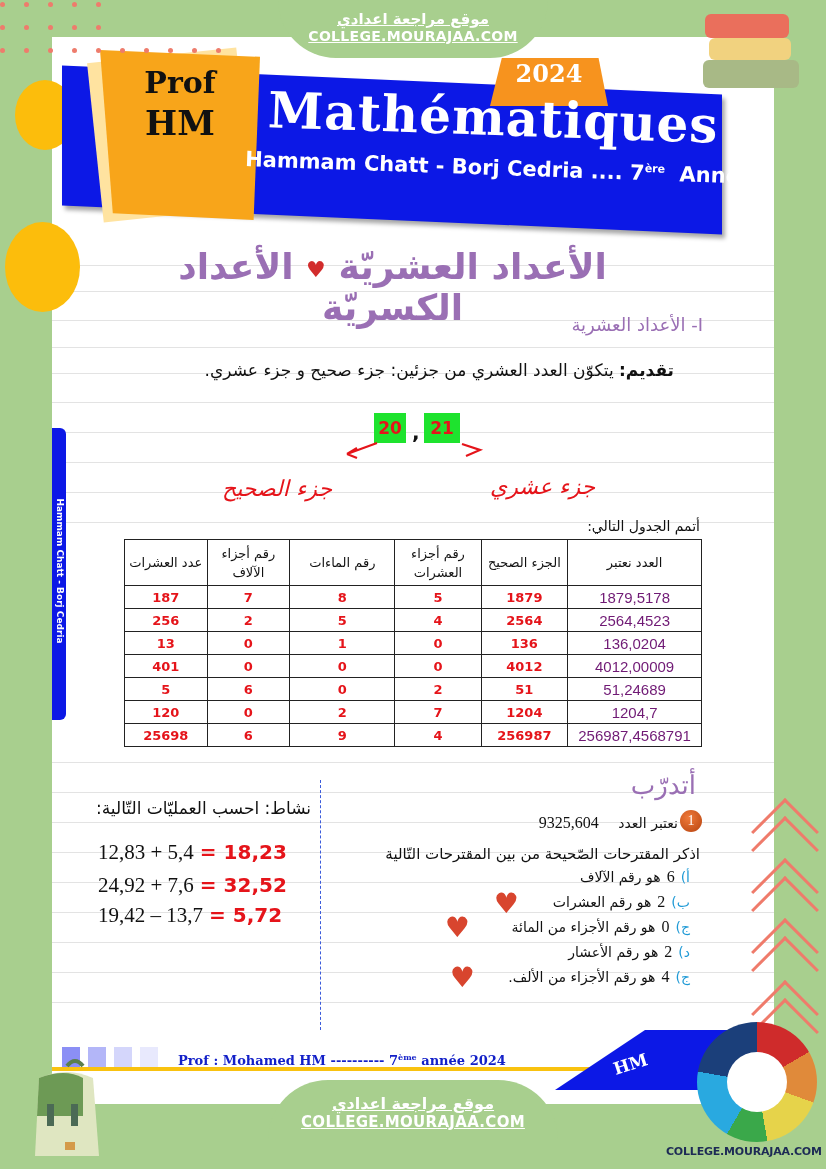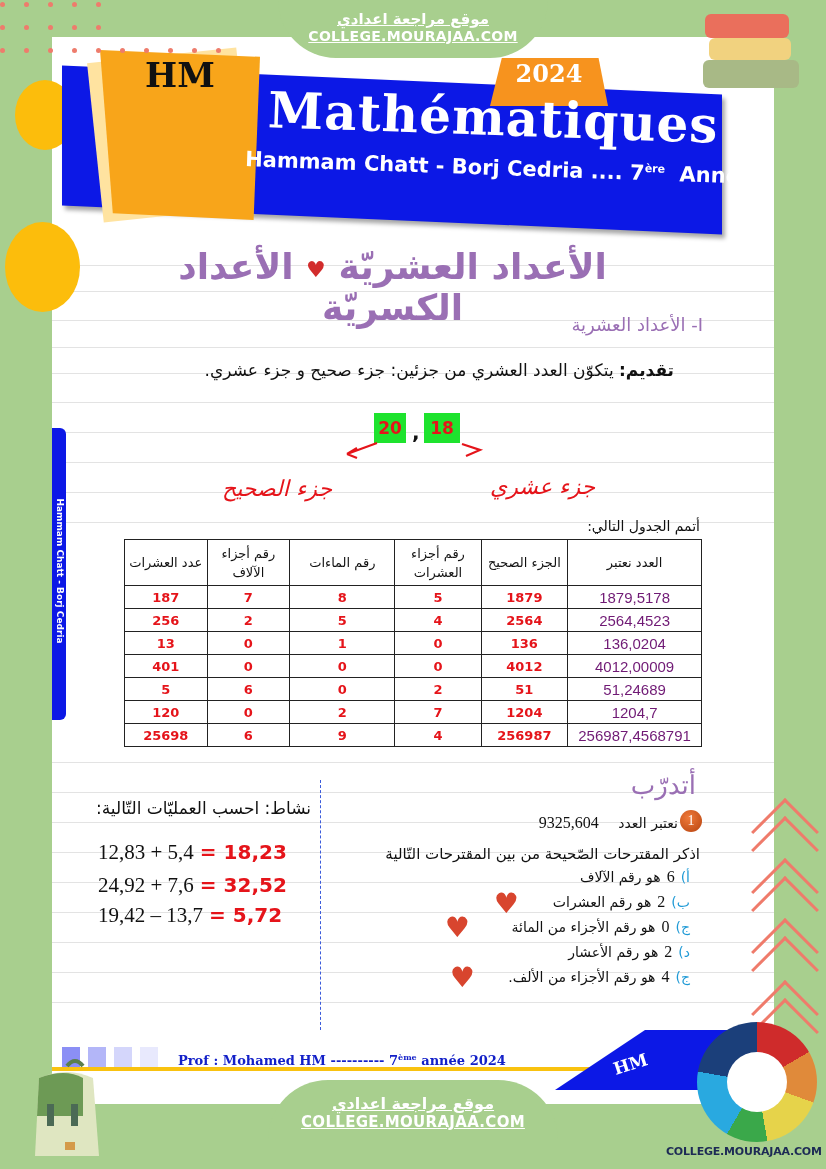--- a/index.html
+++ b/index.html
@@ -253,20 +253,21 @@
 <div class="books">
   <div class="book" style="left:2px;top:2px;width:84px;height:24px;background:#ea6f5c;"></div>
   <div class="book" style="left:6px;top:26px;width:82px;height:22px;background:#f1d27f;"></div>
   <div class="book" style="left:0;top:48px;width:96px;height:28px;background:#a8b986;"></div>
 </div>
 
 <div class="header-blue"></div>
 <div class="year-tab">2024</div>
 <div class="prof-back"></div>
 <div class="prof-card">
+  <div class="l1">Prof</div>
   <div class="l3">HM</div>
 </div>
 <div class="title-main">Mathématiques</div>
 <div class="title-sub">
   <span>Hammam Chatt - Borj Cedria .... 7</span><sup>ère</sup>&nbsp;&nbsp;<span>Année</span>
 </div>
 
 <div class="side-tab">
   <span>Hammam Chatt - Borj Cedria</span>
 </div>
@@ -281,21 +282,21 @@
   <span>I-</span> <span>الأعداد العشرية</span>
 </div>
 
 <div class="intro">
   <b>تقديم:</b>
   <span>يتكوّن العدد العشري من جزئين: جزء صحيح و جزء عشري.</span>
 </div>
 
 <div class="num-box" style="left:374px;top:413px;width:32px;height:30px;">20</div>
 <div class="comma">,</div>
-<div class="num-box" style="left:424px;top:413px;width:36px;height:30px;">18</div>
+<div class="num-box" style="left:424px;top:413px;width:36px;height:30px;">21</div>
 <svg class="arrow" style="left:343px;top:440px" width="36" height="20">
     <path d="M34 3 L4 14 M4 14 L14 8 M4 14 L14 18" stroke="#e5141a" stroke-width="2.2" fill="none"></path>
   </svg>
 <svg class="arrow" style="left:460px;top:440px" width="24" height="20">
     <path d="M2 4 L20 10 L6 16" stroke="#e5141a" stroke-width="2.2" fill="none"></path>
   </svg>
 <div class="handwrite" style="left:222px;top:476px;">جزء الصحيح</div>
 <div class="handwrite" style="left:490px;top:474px;">جزء عشري</div>
 
 <div class="table-caption">أتمم الجدول التالي:</div>

